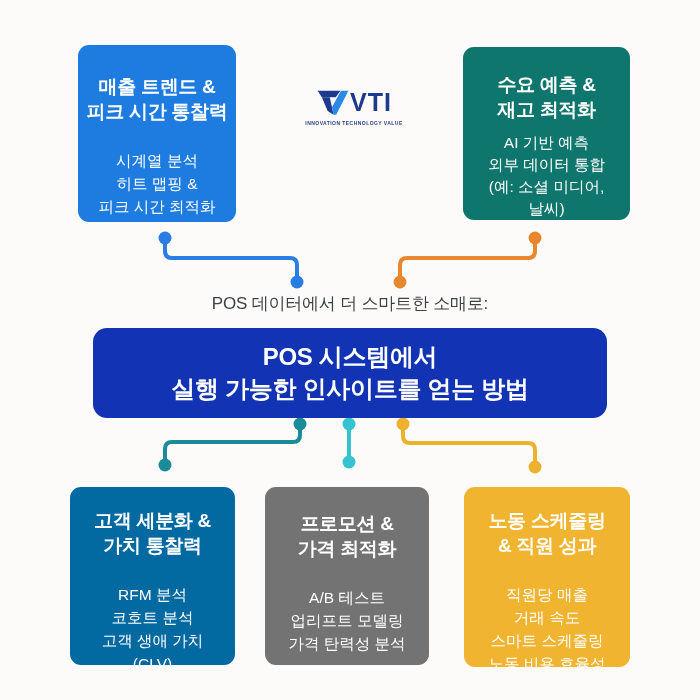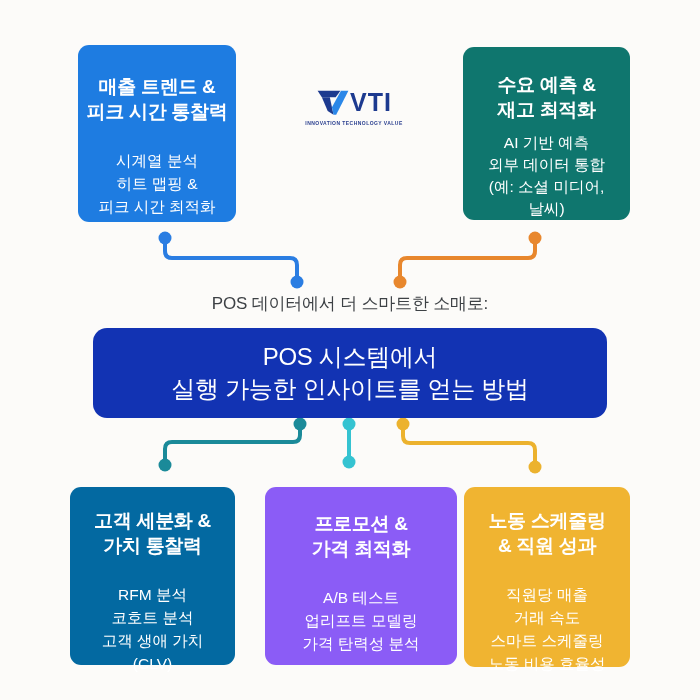--- a/index.html
+++ b/index.html
@@ -22,29 +22,29 @@
     color:#ffffff;
     text-align:center;
   }
   .card-title { font-weight:bold; font-size:19px; line-height:25px; letter-spacing:-0.3px; }
   .card-items { margin-top:25px; font-size:15.5px; line-height:23px; font-weight:normal; }
 
   .card-tl { left:78px;  top:45px;  width:158px; height:177px; background:#1e7ce1; padding-top:29px; }
   .card-tr { left:463px; top:47px;  width:167px; height:173px; background:#0f766e; padding-top:25px; }
   .card-tr .card-items { line-height:22px; margin-top:10px; }
   .card-bl { left:70px;  top:487px; width:165px; height:178px; background:#0369a1; padding-top:21px; }
-  .card-bc { left:265px; top:487px; width:192px; height:178px; background:#8b5cf6; padding-top:24px; }
+  .card-bc { left:265px; top:487px; width:164px; height:178px; background:#737373; padding-top:24px; }
   .card-br { left:464px; top:487px; width:166px; height:180px; background:#f0b431; padding-top:21px; }
 
   
   .banner {
     position:absolute; left:93px; top:328px; width:514px; height:90px;
     background:#1233b3; border-radius:14px;
     color:#ffffff; text-align:center; padding-top:13px;
-    font-weight:normal; font-size:24px; line-height:32px; letter-spacing:-0.3px;
+    font-weight:bold; font-size:24px; line-height:32px; letter-spacing:-0.3px;
   }
 
   
   .intro-label {
     position:absolute; left:0; top:292px; width:700px;
     text-align:center; font-size:17px; color:#3d4145; letter-spacing:-0.2px;
   }
 
   
   .logo {

